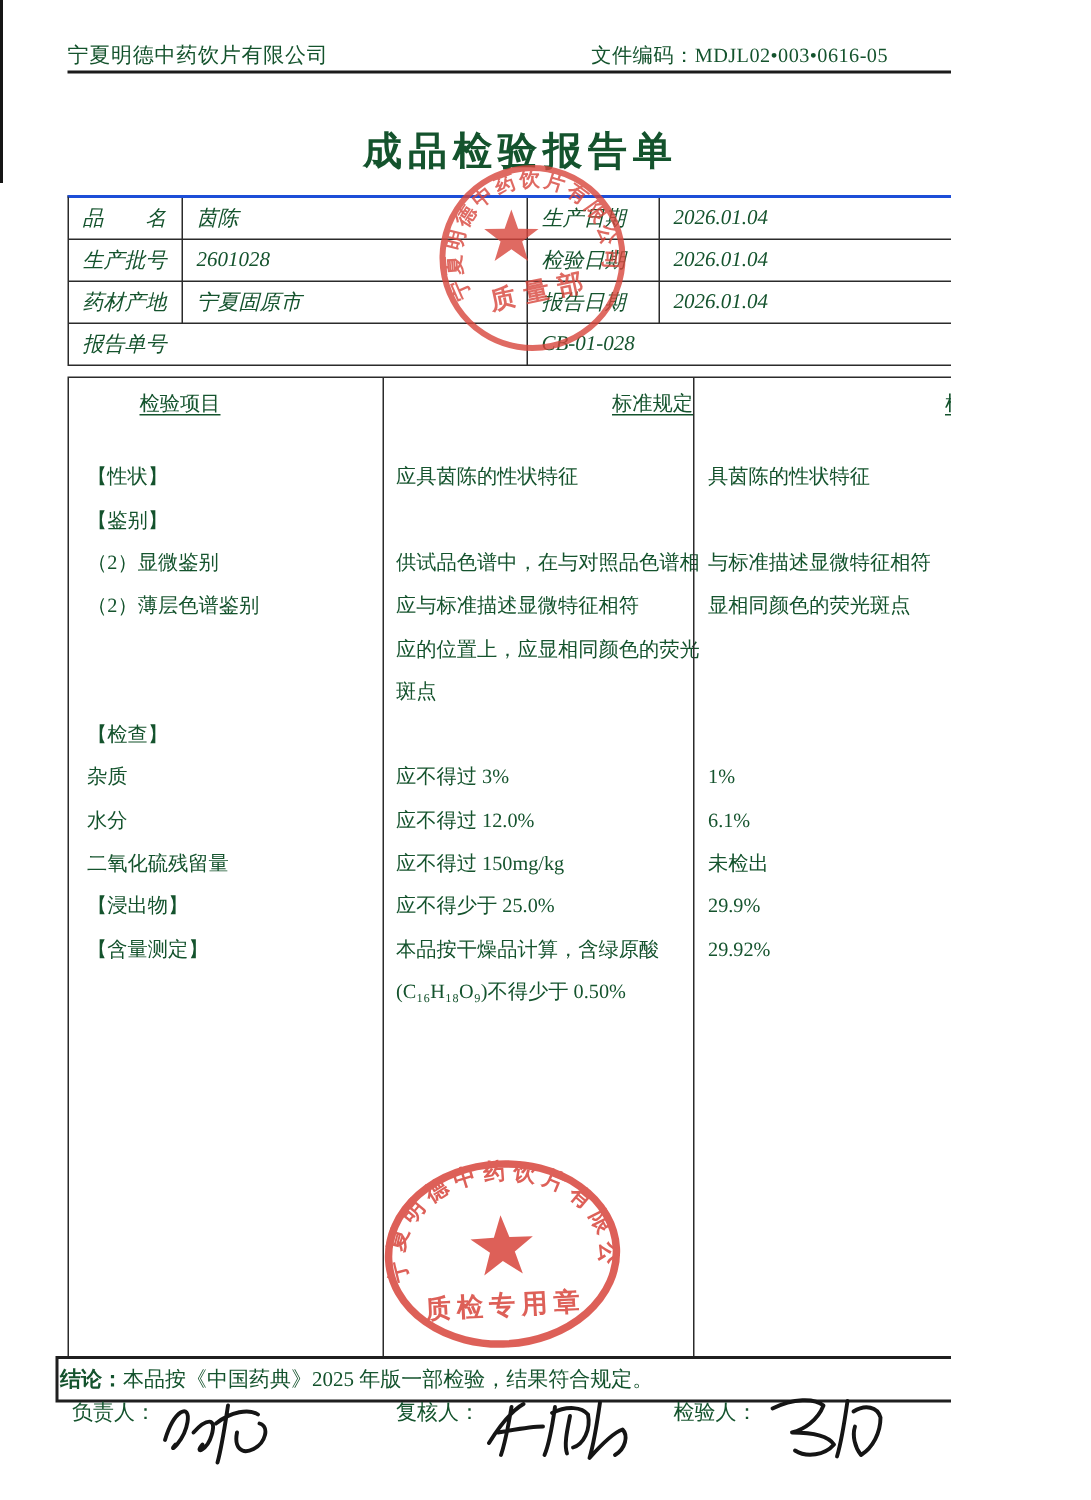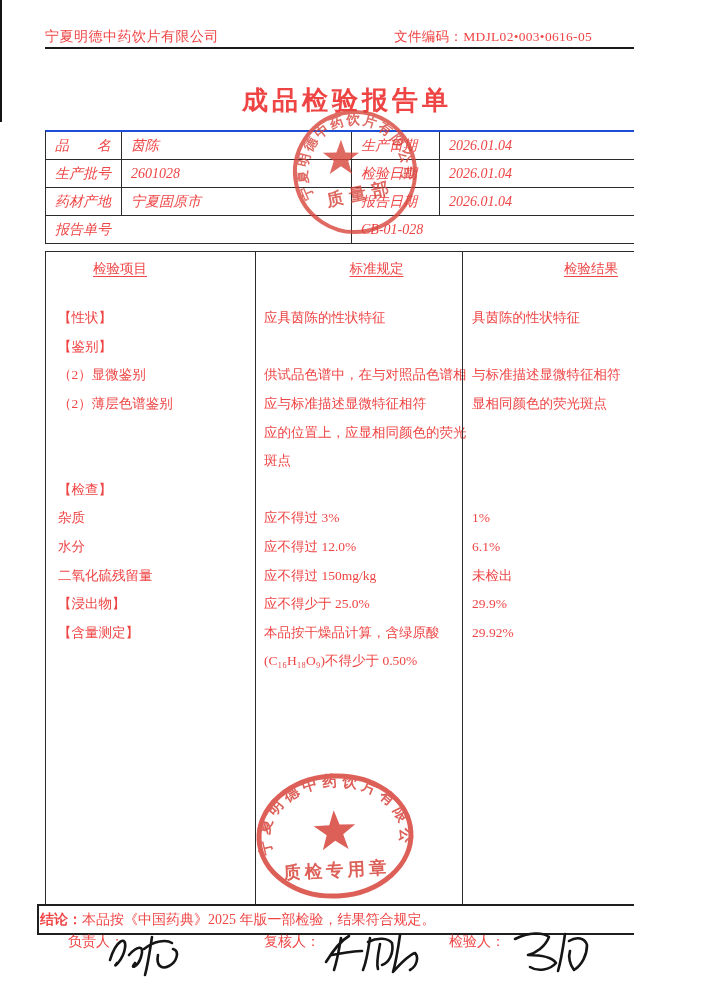--- a/index.html
+++ b/index.html
@@ -1,18 +1,18 @@
 <!DOCTYPE html>
 <html><head>
 <meta charset="utf-8">
 <style>
   html,body{margin:0;padding:0;background:#ffffff;}
   #page{
     position:relative;width:634px;height:1000px;background:#ffffff;overflow:hidden;
-    font-family:"Liberation Serif","DejaVu Serif",serif;color:#ef4444;
+    font-family:"Liberation Serif","DejaVu Serif",serif;color:#14532d;
   }
   .abs{position:absolute;}
   
   .company{left:45px;top:28px;font-size:14px;letter-spacing:.5px;}
   .doccode{right:42px;top:28px;font-size:13.5px;letter-spacing:.3px;}
   .header-rule{left:45px;top:47px;width:639px;height:2px;background:#1b1b1b;}
   .scan-edge{left:0;top:0;width:2px;height:122px;background:#151515;}
   
   .title{left:28px;top:83px;width:638px;text-align:center;font-size:26px;font-weight:bold;letter-spacing:4px;}
   
@@ -25,21 +25,21 @@
   .span2b{grid-column:3 / 5;}
   
   .insp-table{left:45px;top:251px;width:638px;height:652px;display:flex;
     border:1px solid #2b2b2b;font-size:13.5px;}
   .insp-col{height:100%;box-sizing:border-box;}
   .col-item{width:209px;}
   .col-standard{width:207px;border-left:1px solid #2b2b2b;}
   .col-result{width:222px;border-left:1px solid #2b2b2b;}
   .insp-hdr{height:52px;display:flex;align-items:flex-start;padding-top:8px;box-sizing:border-box;}
   .insp-hdr.left{padding-left:12px;}
-  .insp-hdr.center{justify-content:center;}
+  .insp-hdr.center{justify-content:flex-end;}
   .hdr-u{text-decoration:underline;text-underline-offset:3px;margin-left:35px;}
   .line{height:28.6px;display:flex;align-items:center;white-space:nowrap;overflow:visible;}
   .col-item .line{padding-left:12px;}
   .col-standard .line{padding-left:8px;}
   .col-result .line{padding-left:9px;text-align:center;}
   
   .conclusion{left:37px;top:904px;width:651px;height:27px;border:2px solid #1f1f1f;
     display:flex;align-items:center;padding-left:1px;box-sizing:content-box;font-size:14px;white-space:nowrap;}
   .conclusion .lbl{font-weight:bold;}
   
@@ -138,21 +138,21 @@
       <div class="line">29.92%</div>
       <div class="line"></div>
     </div>
   </div>
 
   <div class="abs conclusion">
     <span class="lbl">结论：</span>
     <span>本品按《中国药典》2025 年版一部检验，结果符合规定。</span>
   </div>
 
-  <div class="abs sig-label" style="left:48px;margin-left:20px;">负责人：</div>
+  <div class="abs sig-label" style="left:48px;">负责人：</div>
   <div class="abs sig-label" style="left:264px;">复核人：</div>
   <div class="abs sig-label" style="left:449px;">检验人：</div>
 
   <svg class="abs sig-svg" style="left:98px;top:928px;" width="95" height="56" viewBox="0 0 95 56">
     <path d="M12,32 C18,12 29,7 27,20 C25,33 13,42 19,35 M31,27 C39,18 47,16 43,29 C40,39 31,42 37,35"></path>
     <path d="M54,9 C52,22 50,36 47,47 M46,21 C56,13 68,11 74,15"></path>
     <path d="M60,27 C58,37 63,42 71,38 C79,34 82,23 75,21"></path>
   </svg>
   <svg class="abs sig-svg" style="left:318px;top:926px;" width="110" height="56" viewBox="0 0 110 56">
     <path d="M8,36 C16,23 24,14 31,10 M23,12 C21,24 19,35 16,44 M14,29 C25,27 36,25 44,25"></path>

